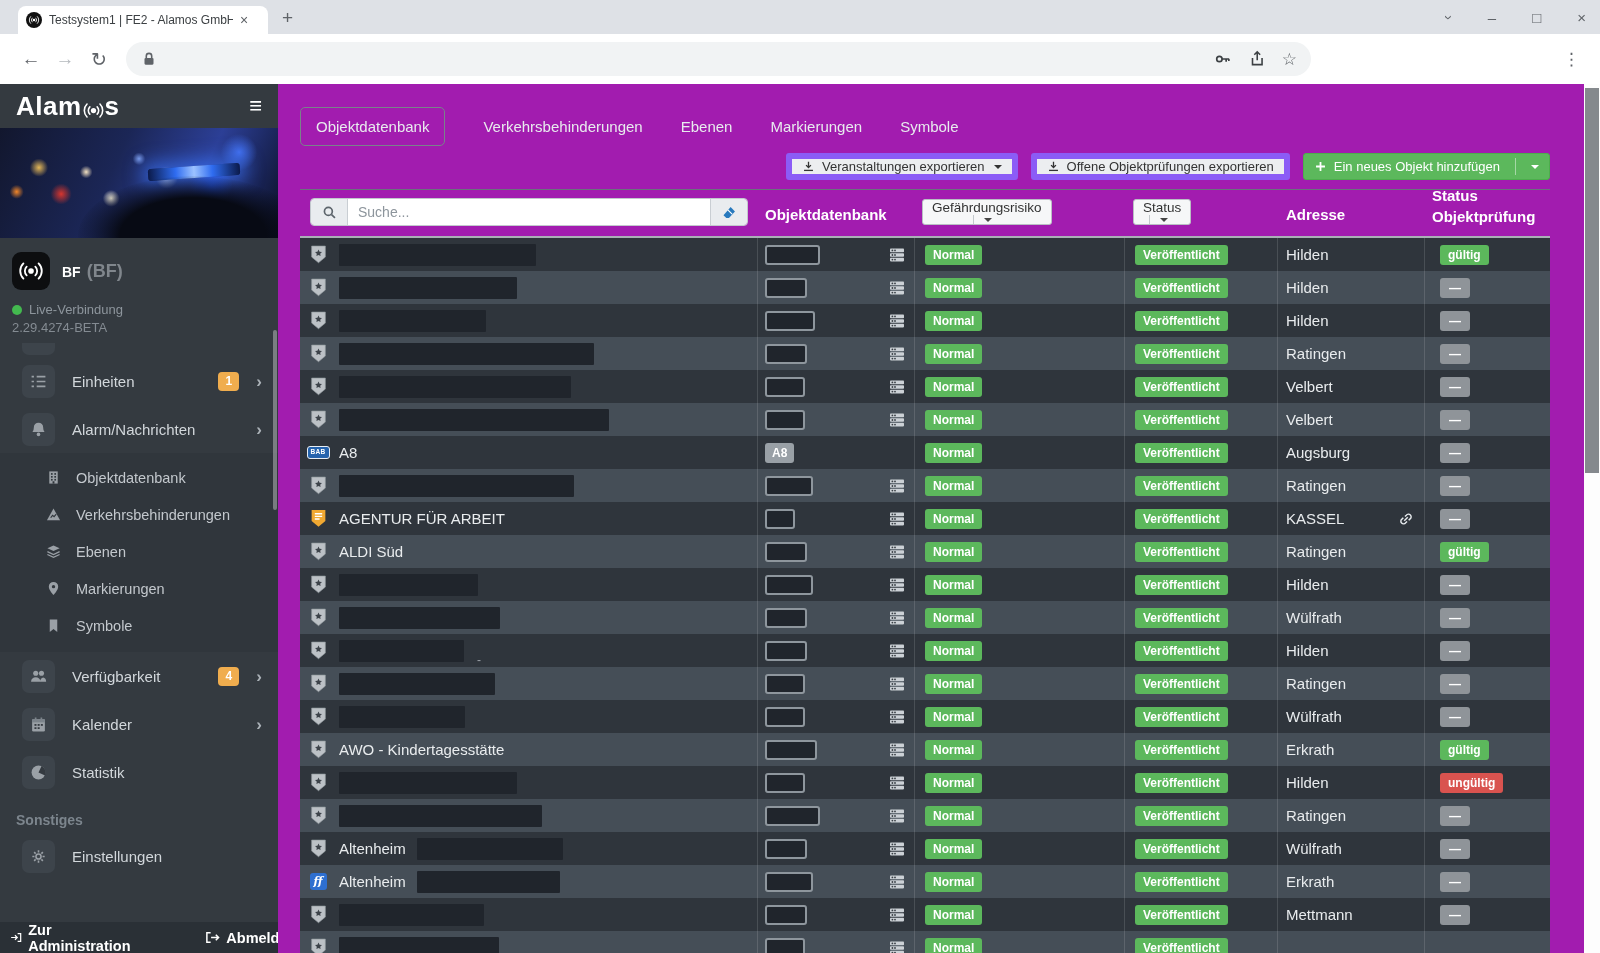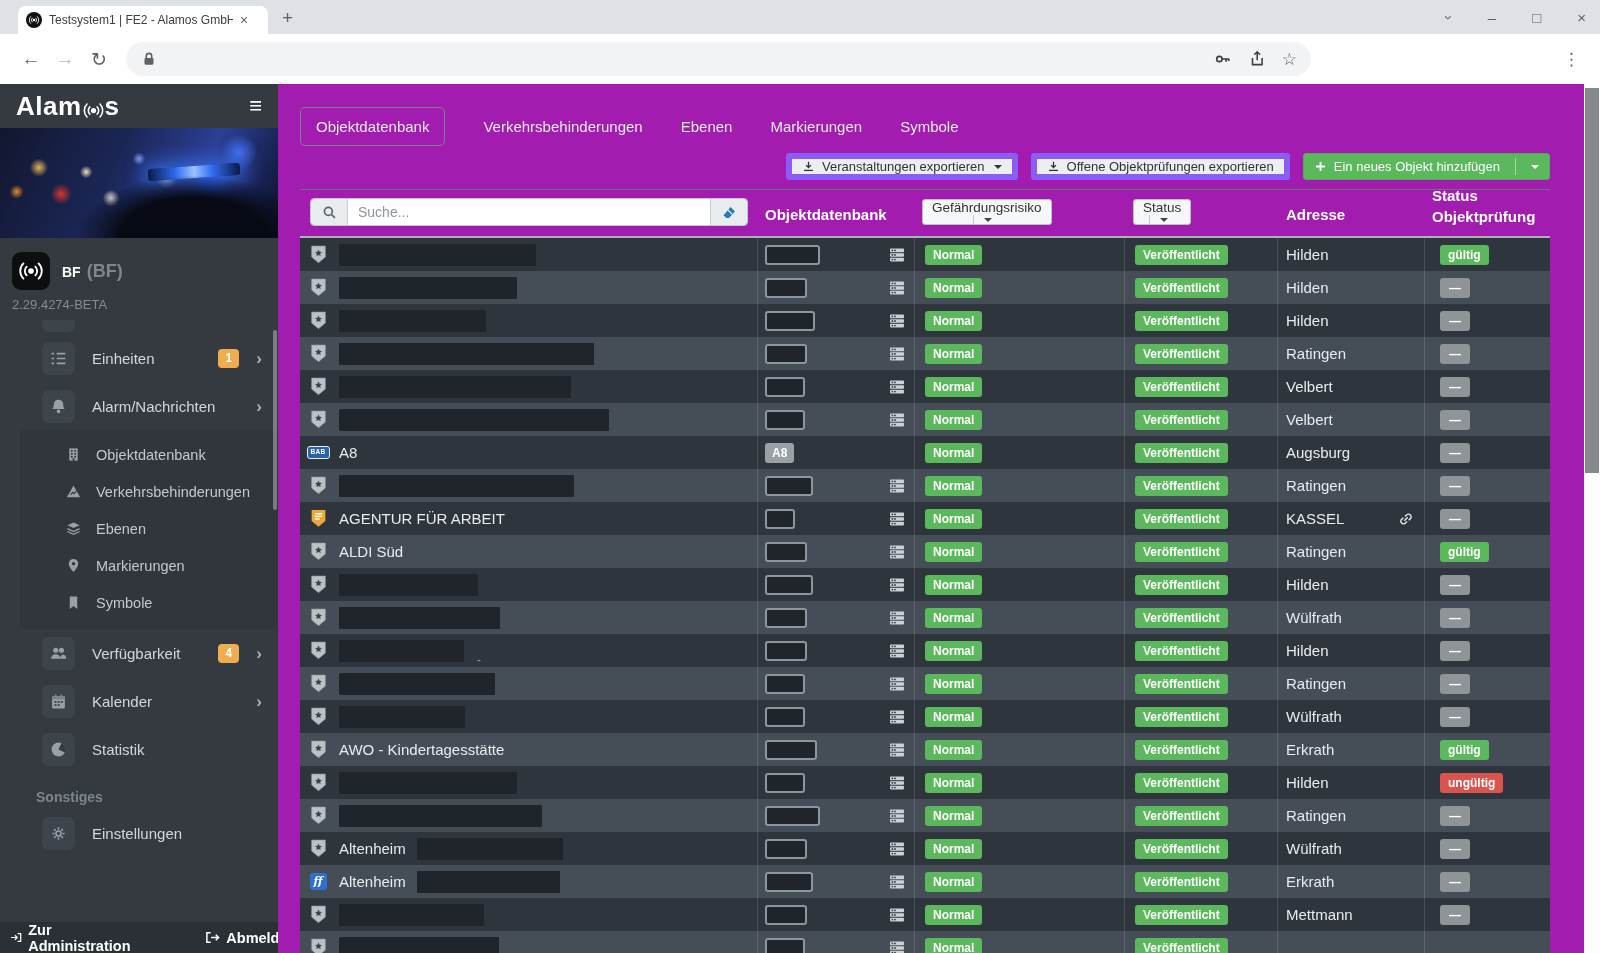--- a/index.html
+++ b/index.html
@@ -66,21 +66,21 @@
   .avatar { width:38px; height:38px; border-radius:9px; background:#0d0e10; display:flex;
     align-items:center; justify-content:center; flex:none; }
   .avatar svg { width:26px; height:26px; }
   .sb-user .uname { font-size:14px; font-weight:bold; color:#fff; }
   .sb-user .ualias { font-size:18px; font-weight:bold; color:#80868c; margin-left:6px; }
   .sb-live { padding:8px 12px 0 12px; display:flex; align-items:center; gap:7px; }
   .dot { width:10px; height:10px; border-radius:50%; background:#43b94f; }
   .sb-live span { color:#8d959c; font-size:13px; }
   .sb-version { padding:3px 12px 8px 12px; color:#848b92; font-size:13px; }
 
-  .nav { position:relative;margin-left:20px; }
+  .nav { position:relative; }
   .partial-item { margin:0 0 2px 22px; width:33px; height:12px; background:#3d444b;
     border-radius:0 0 7px 7px; }
   .nav-item { height:48px; display:flex; align-items:center; padding:0 16px 0 22px; gap:17px; }
   .nav-item.active { background:#41484f; }
   .icon-box { width:33px; height:33px; background:#3d444b; border-radius:7px; display:flex;
     align-items:center; justify-content:center; flex:none; }
   .nav-item.active .icon-box { background:#464d54; }
   .icon-box svg { width:17px; height:17px; }
   .nav-label { color:#d2d7db; font-size:15px; }
   .nav-item.active .nav-label { color:#fff; }
@@ -250,20 +250,24 @@
         </div>
       <div class="sb-user">
         <span class="avatar">
             <svg viewBox="0 0 24 24">
               <circle cx="12" cy="12" r="2.6" fill="#fff"></circle>
               <path d="M8 8a5.6 5.6 0 000 8M16 8a5.6 5.6 0 010 8M5 5a9.8 9.8 0 000 14M19 5a9.8 9.8 0 010 14" stroke="#fff" stroke-width="1.7" fill="none" stroke-linecap="round"></path>
             </svg>
           </span>
         <span><span class="uname">BF</span><span class="ualias">(BF)</span></span>
       </div>
+      <div class="sb-live">
+        <span class="dot"></span>
+        <span>Live-Verbindung</span>
+      </div>
       <div class="sb-version">2.29.4274-BETA</div>
 
       <nav class="nav">
         <div class="partial-item"></div>
         <div id="nav-items-1">
             <div class="nav-item">
               <span class="icon-box">
                 <svg viewBox="0 0 16 16" fill="none" stroke="#9aa0a6" stroke-width="1.6">
                   <path d="M1.5 3.5h2.2M1.5 8h2.2M1.5 12.5h2.2"></path>
                   <path d="M6.3 3.5h8.2M6.3 8h8.2M6.3 12.5h8.2"></path>

